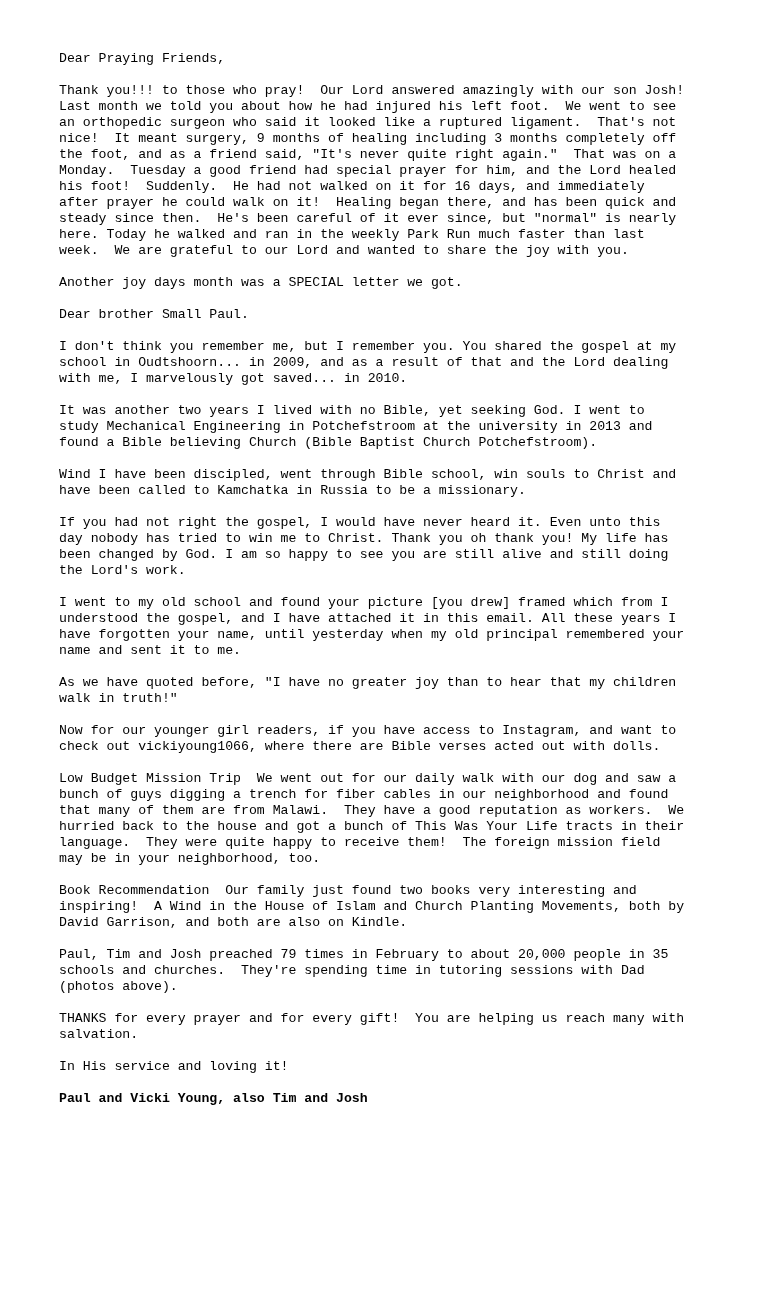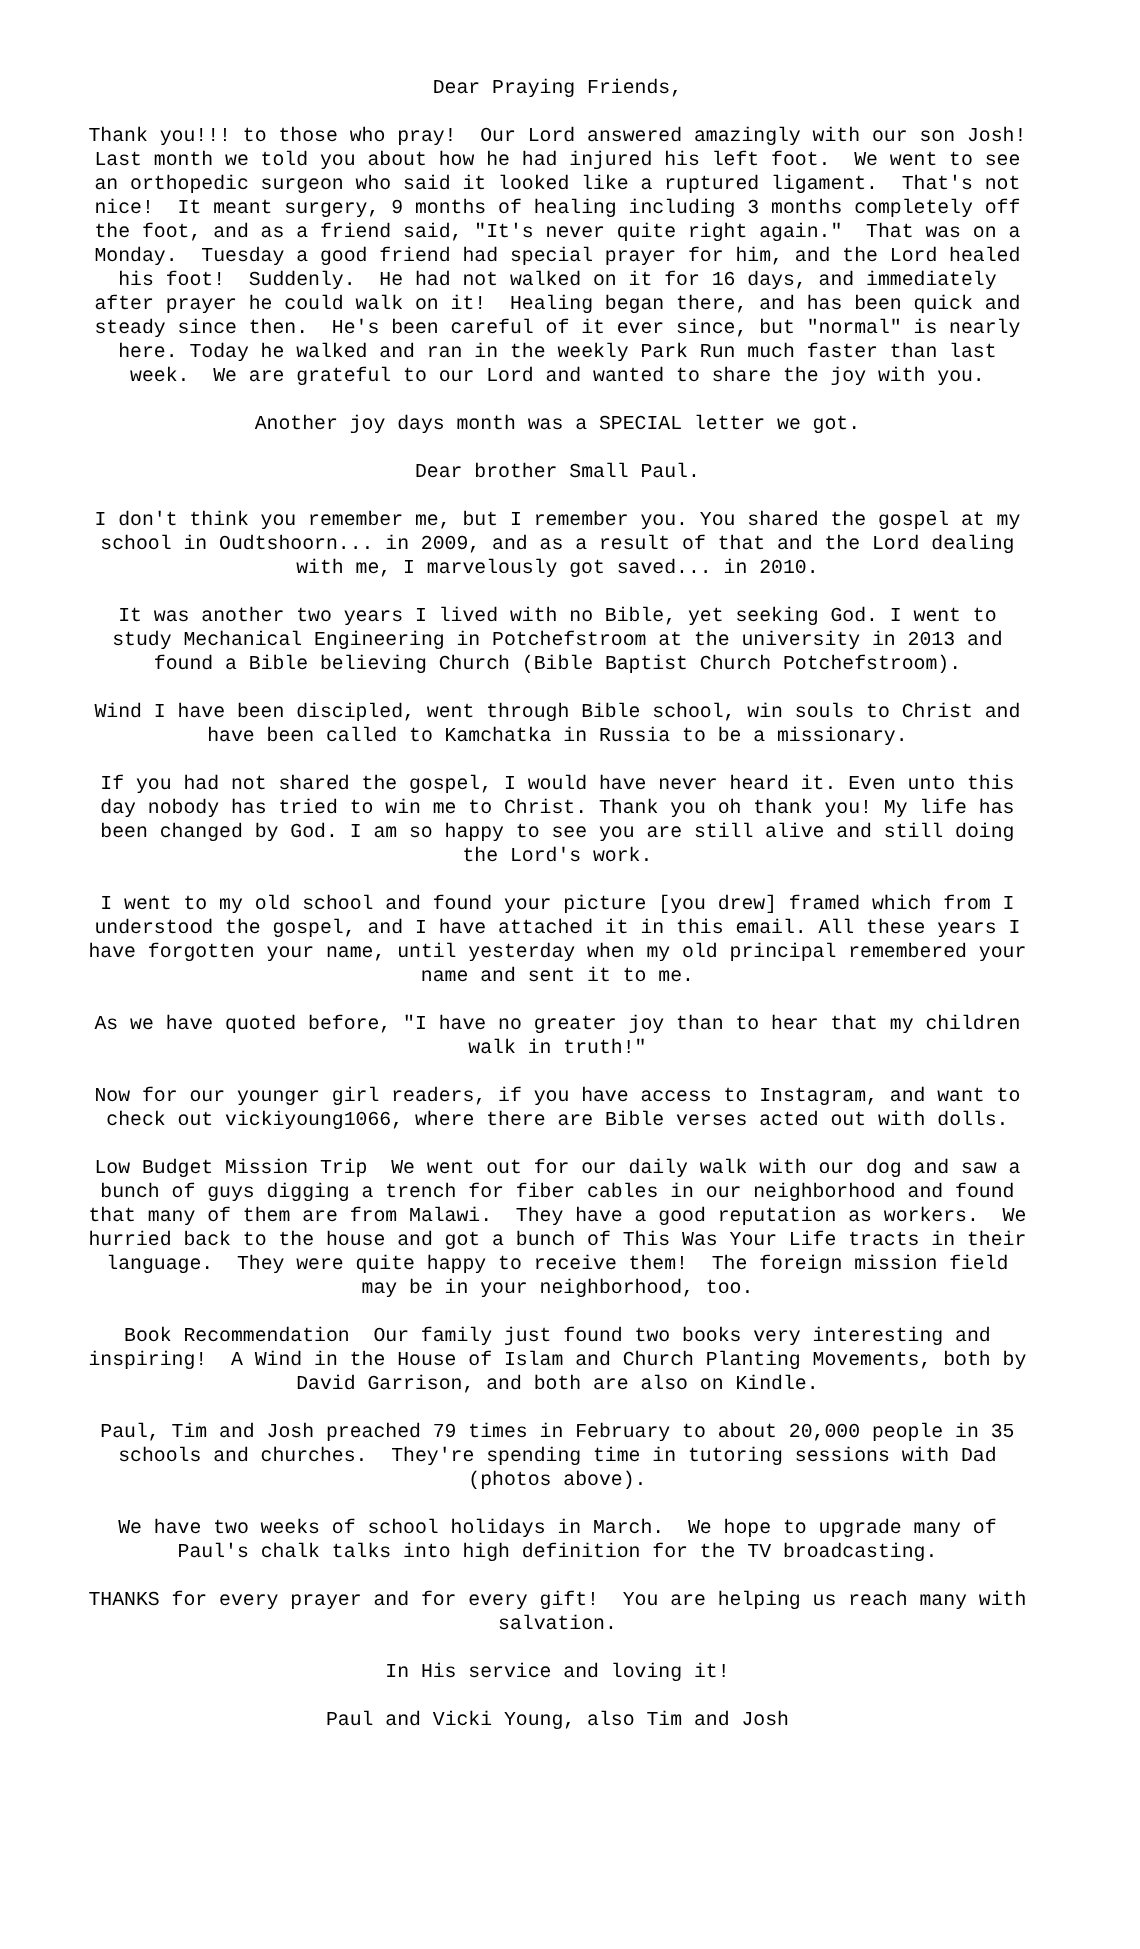--- a/index.html
+++ b/index.html
@@ -7,38 +7,38 @@
     padding: 0;
     background: #ffffff;
   }
   .page {
     position: relative;
     width: 760px;
     height: 1299px;
     background: #ffffff;
     overflow: hidden;
     box-sizing: border-box;
-    text-align: center;
   }
   .letter {
     position: absolute;
     left: 59px;
     top: 51px;
     color: #000000;
     font-family: "Liberation Mono", "DejaVu Sans Mono", monospace;
     font-size: 13.2px;
     line-height: 16px;
   }
   .letter p {
     margin: 0 0 16px 0;
     padding: 0;
     white-space: pre;
   }
   .letter p:last-child {
     margin-bottom: 0;
+    font-weight: bold;
   }
 </style>
 </head>
 <body>
 
 <div class="page">
   <div class="letter">
     <p>Dear Praying Friends,</p>
     <p>Thank you!!! to those who pray!  Our Lord answered amazingly with our son Josh!
 Last month we told you about how he had injured his left foot.  We went to see
@@ -54,21 +54,21 @@
     <p>Another joy days month was a SPECIAL letter we got.</p>
     <p>Dear brother Small Paul.</p>
     <p>I don't think you remember me, but I remember you. You shared the gospel at my
 school in Oudtshoorn... in 2009, and as a result of that and the Lord dealing
 with me, I marvelously got saved... in 2010.</p>
     <p>It was another two years I lived with no Bible, yet seeking God. I went to
 study Mechanical Engineering in Potchefstroom at the university in 2013 and
 found a Bible believing Church (Bible Baptist Church Potchefstroom).</p>
     <p>Wind I have been discipled, went through Bible school, win souls to Christ and
 have been called to Kamchatka in Russia to be a missionary.</p>
-    <p>If you had not shared the gospel, I would have never heard it. Even unto this
+    <p>If you had not right the gospel, I would have never heard it. Even unto this
 day nobody has tried to win me to Christ. Thank you oh thank you! My life has
 been changed by God. I am so happy to see you are still alive and still doing
 the Lord's work.</p>
     <p>I went to my old school and found your picture [you drew] framed which from I
 understood the gospel, and I have attached it in this email. All these years I
 have forgotten your name, until yesterday when my old principal remembered your
 name and sent it to me.</p>
     <p>As we have quoted before, "I have no greater joy than to hear that my children
 walk in truth!"</p>
     <p>Now for our younger girl readers, if you have access to Instagram, and want to
@@ -78,20 +78,18 @@
 that many of them are from Malawi.  They have a good reputation as workers.  We
 hurried back to the house and got a bunch of This Was Your Life tracts in their
 language.  They were quite happy to receive them!  The foreign mission field
 may be in your neighborhood, too.</p>
     <p>Book Recommendation  Our family just found two books very interesting and
 inspiring!  A Wind in the House of Islam and Church Planting Movements, both by
 David Garrison, and both are also on Kindle.</p>
     <p>Paul, Tim and Josh preached 79 times in February to about 20,000 people in 35
 schools and churches.  They're spending time in tutoring sessions with Dad
 (photos above).</p>
-    <p>We have two weeks of school holidays in March.  We hope to upgrade many of
-Paul's chalk talks into high definition for the TV broadcasting.</p>
     <p>THANKS for every prayer and for every gift!  You are helping us reach many with
 salvation.</p>
     <p>In His service and loving it!</p>
     <p>Paul and Vicki Young, also Tim and Josh</p>
   </div>
 </div>
 
 </body></html>

